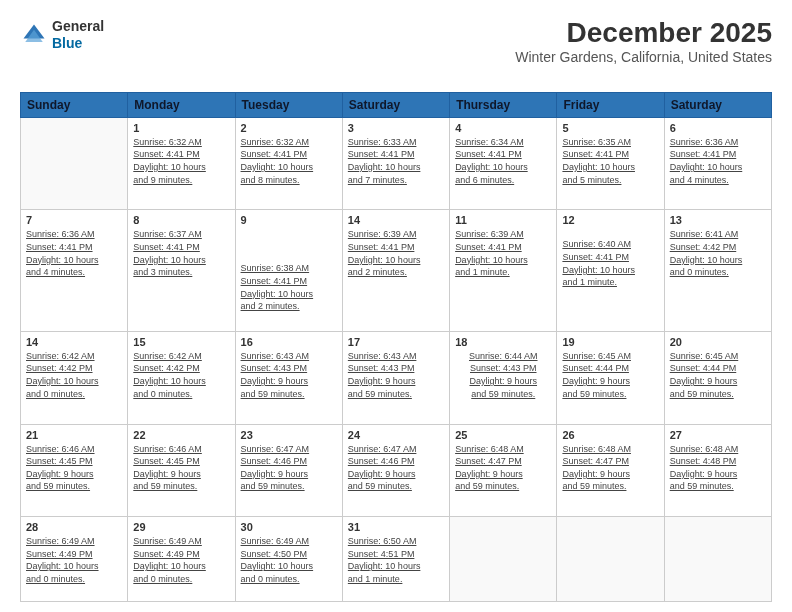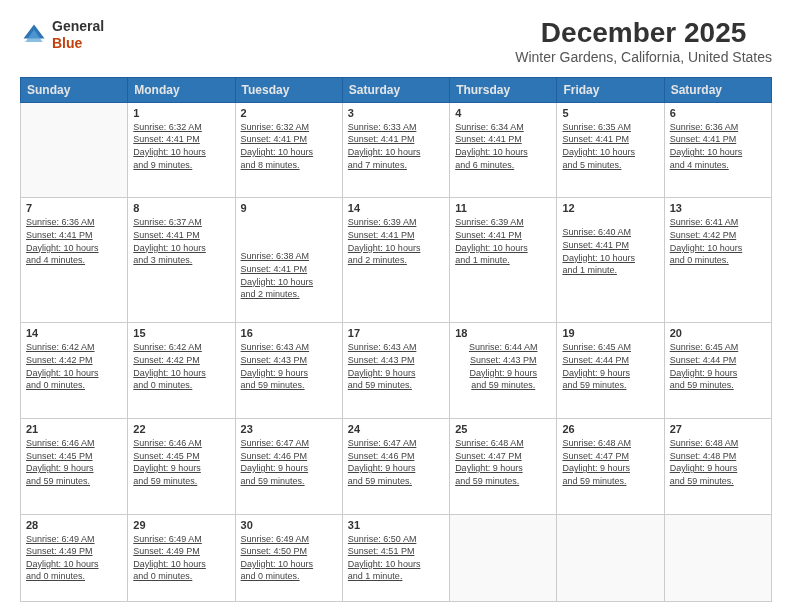--- a/index.html
+++ b/index.html
@@ -14,40 +14,40 @@
       width: 792px;
       height: 612px;
       padding: 18px 20px 10px 20px;
       display: flex;
       flex-direction: column;
     }
     .header {
       display: flex;
       justify-content: space-between;
       align-items: flex-start;
-      margin-bottom: 12px;
+      margin-bottom: 27px;
     }
     .logo {
       display: flex;
       align-items: center;
       gap: 4px;
     }
     .logo-text {
       font-size: 14px;
       font-weight: bold;
       line-height: 1.2;
     }
     .logo-text .general { color: #333; }
-    .logo-text .blue { color: #c2410c; }
+    .logo-text .blue { color: #0369a1; }
     .logo-icon {
       width: 28px;
       height: 28px;
     }
     .title-section {
-      text-align: center;
+      text-align: right;
     }
     .title-section h1 {
       font-size: 28px;
       font-weight: bold;
       color: #333;
       line-height: 1.1;
     }
     .title-section h2 {
       font-size: 14px;
       font-weight: normal;
@@ -55,21 +55,21 @@
     }
     .calendar {
       flex: 1;
       border: 1px solid #ccc;
       border-collapse: collapse;
       width: 100%;
       table-layout: fixed;
     }
     .calendar th {
       background-color: #2e75b6;
-      color: #e5e5e5;
+      color: #0f172a;
       text-align: left;
       padding: 5px 6px;
       font-size: 12px;
       font-weight: bold;
       border: 1px solid #2060a0;
     }
     .calendar td {
       border: 1px solid #ccc;
       vertical-align: top;
       padding: 4px 5px;

